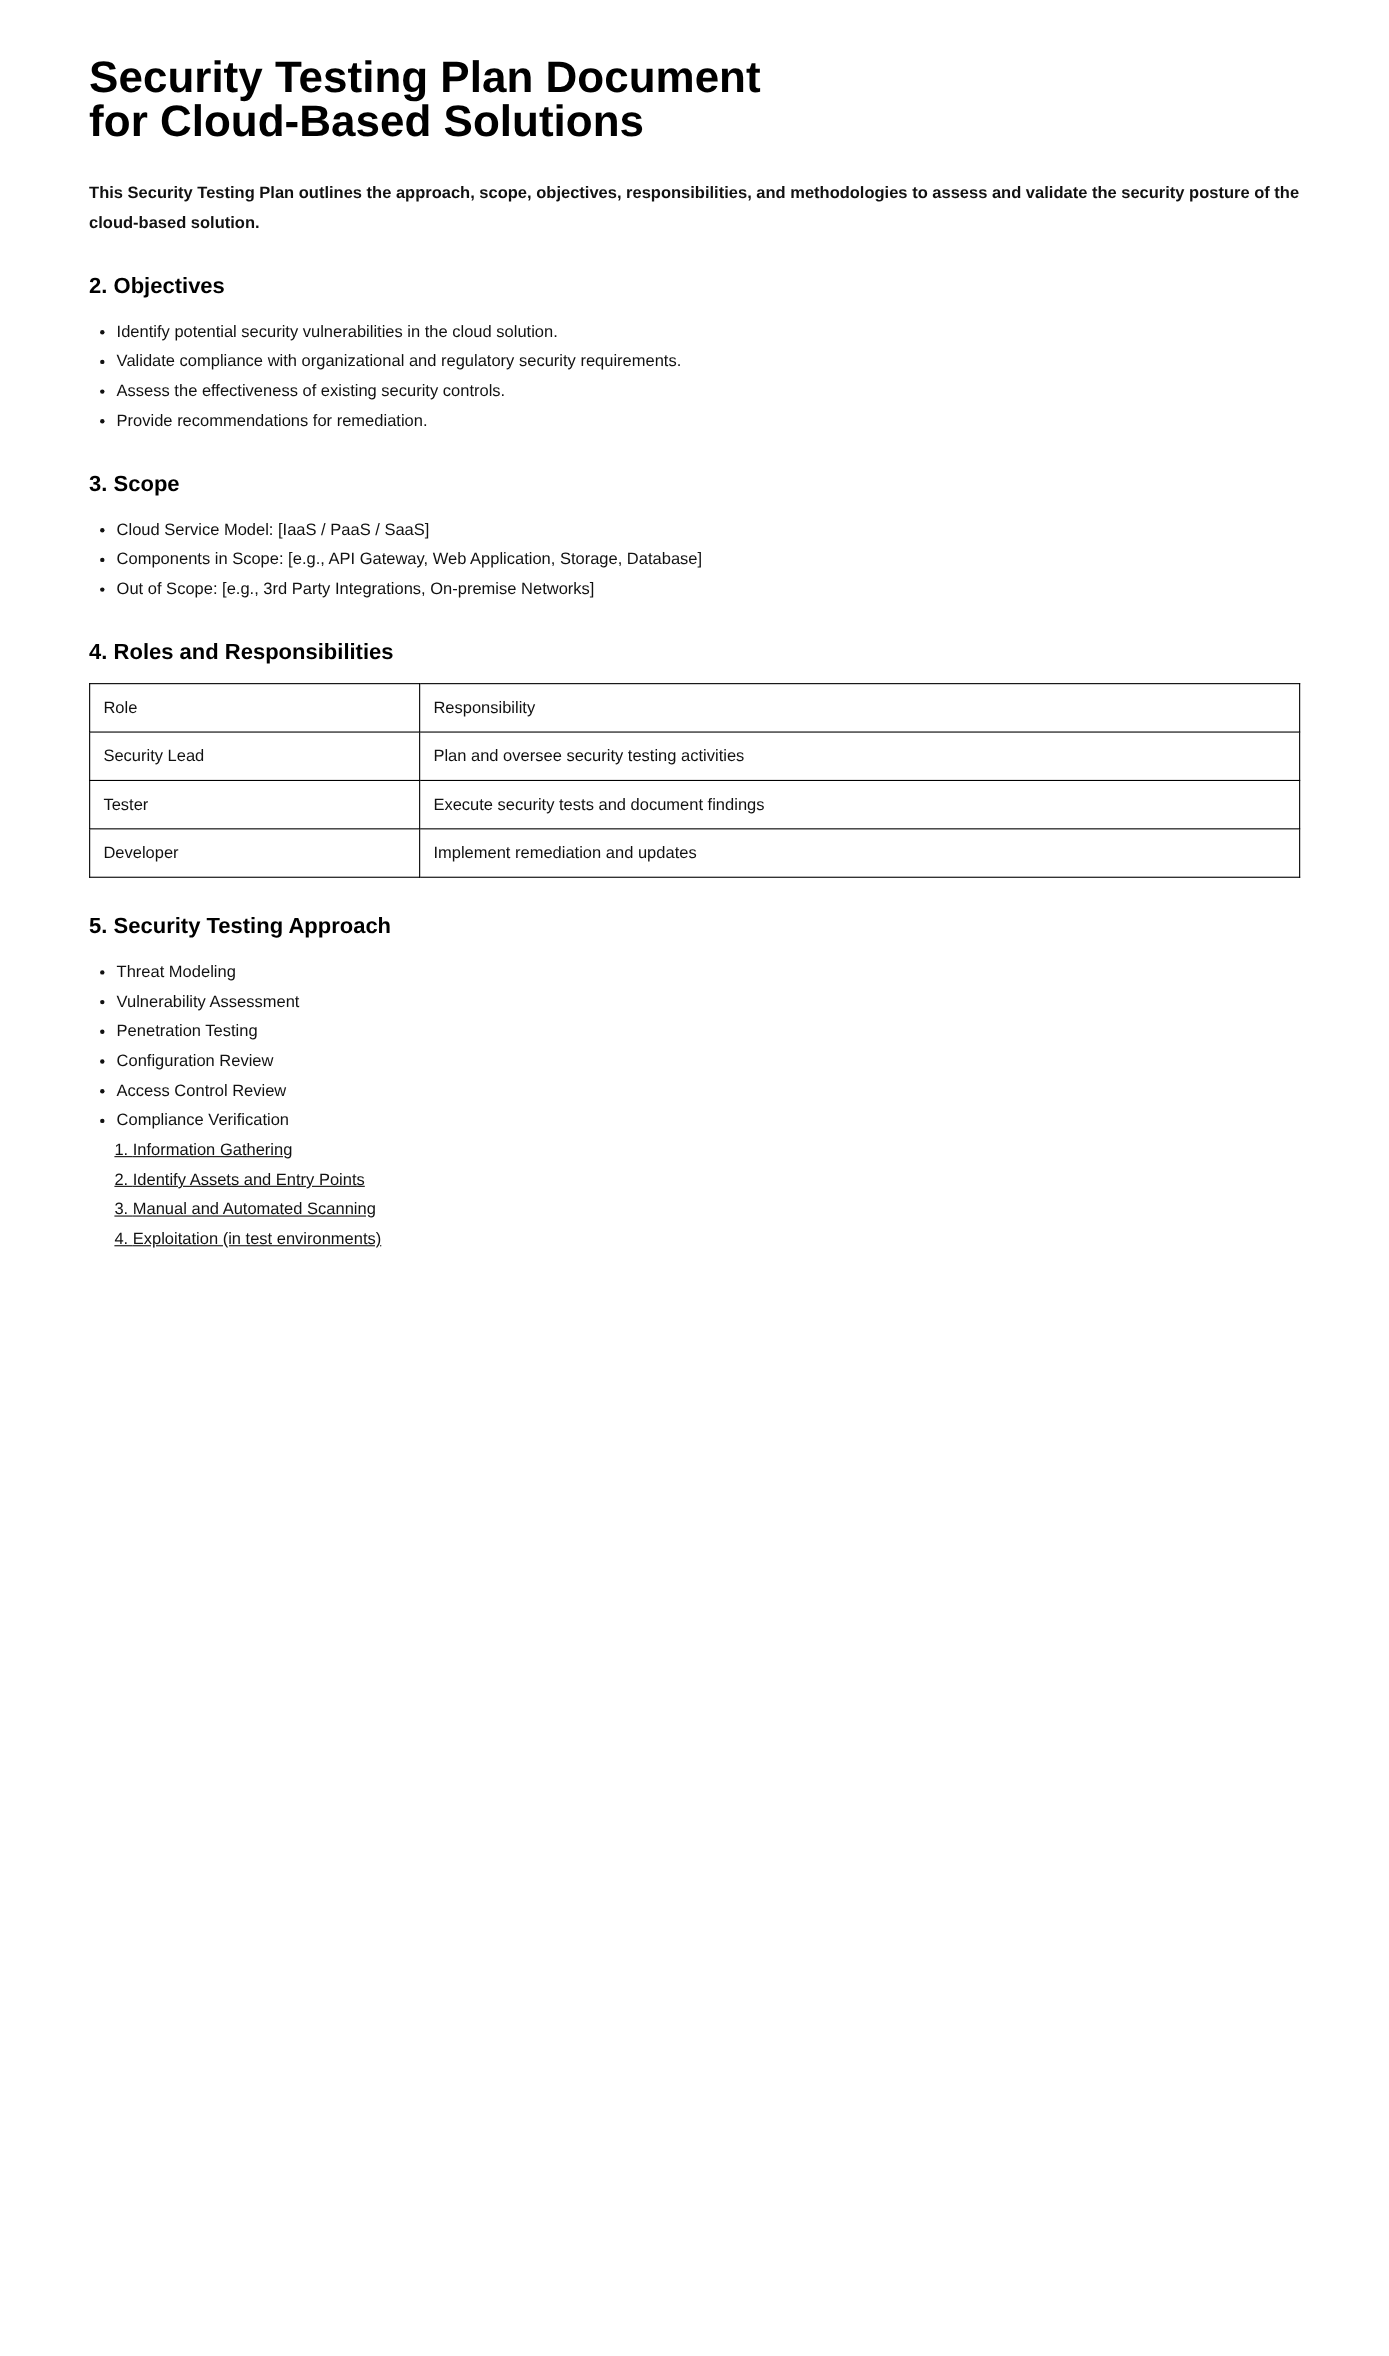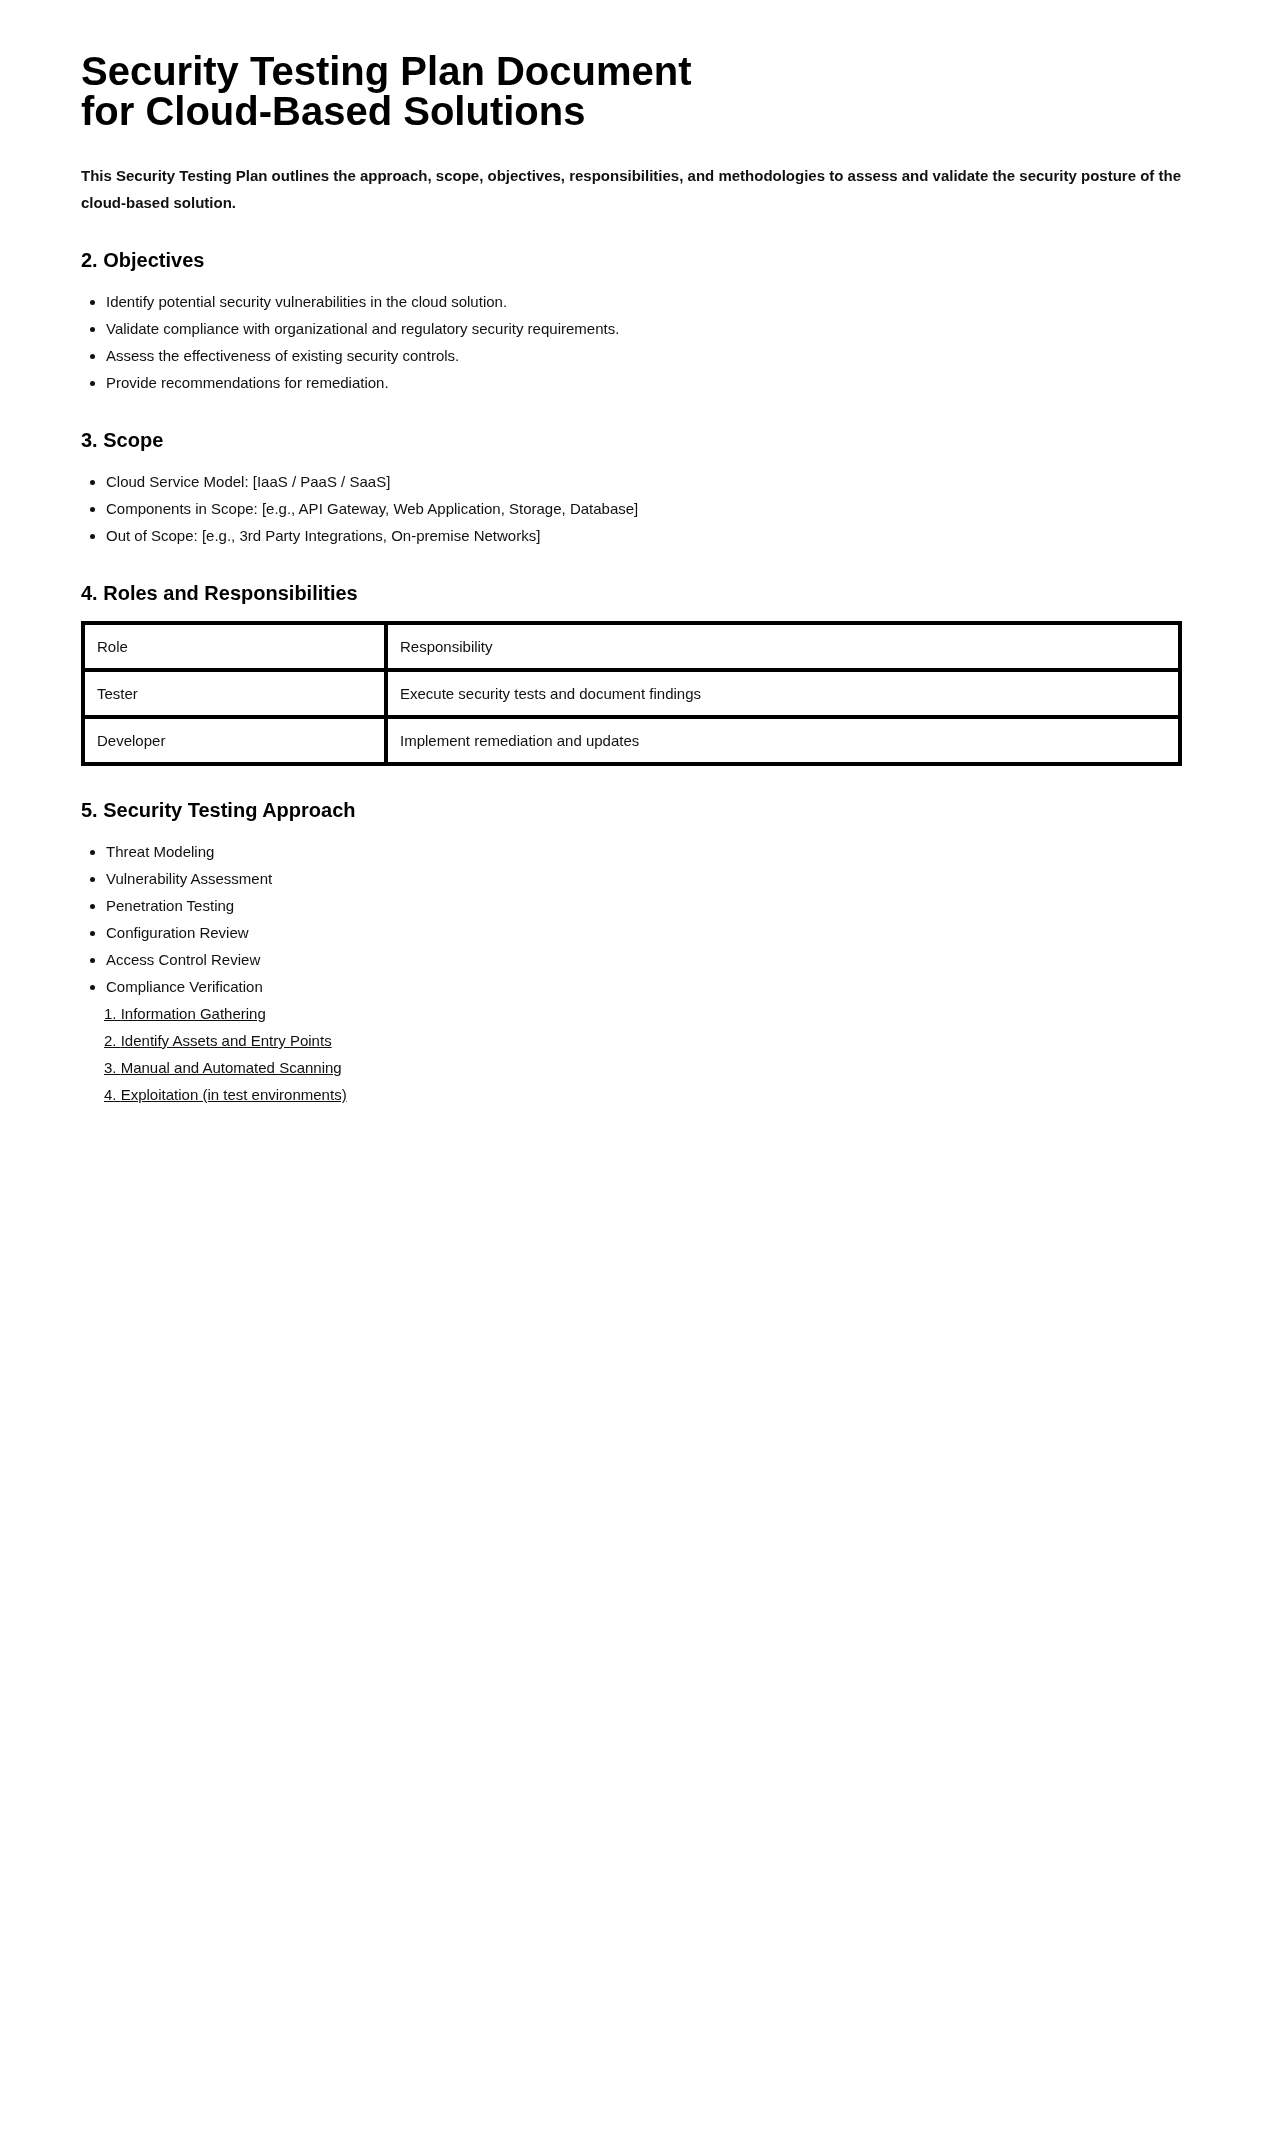--- a/index.html
+++ b/index.html
@@ -54,21 +54,21 @@
       text-decoration: underline;
     }
     li { margin: 0; }
     table {
       width: 100%;
       border-collapse: collapse;
       margin-top: 19px;
       margin-top: 3px;
     }
     td {
-      border: 4px solid #000000;
+      border: 1px solid #000000;
       padding: 8px 12px;
       text-align: left;
       vertical-align: middle;
       font-weight: normal;
     }
     td.role-col { width: 275px; }
   </style>
 </head>
 <body>
 
@@ -104,20 +104,24 @@
 
   <section>
     <h2>4. Roles and Responsibilities</h2>
     <table>
       <tbody>
         <tr>
           <td class="role-col">Role</td>
           <td>Responsibility</td>
         </tr>
         <tr>
+          <td class="role-col">Security Lead</td>
+          <td>Plan and oversee security testing activities</td>
+        </tr>
+        <tr>
           <td class="role-col">Tester</td>
           <td>Execute security tests and document findings</td>
         </tr>
         <tr>
           <td class="role-col">Developer</td>
           <td>Implement remediation and updates</td>
         </tr>
       </tbody>
     </table>
   </section>

